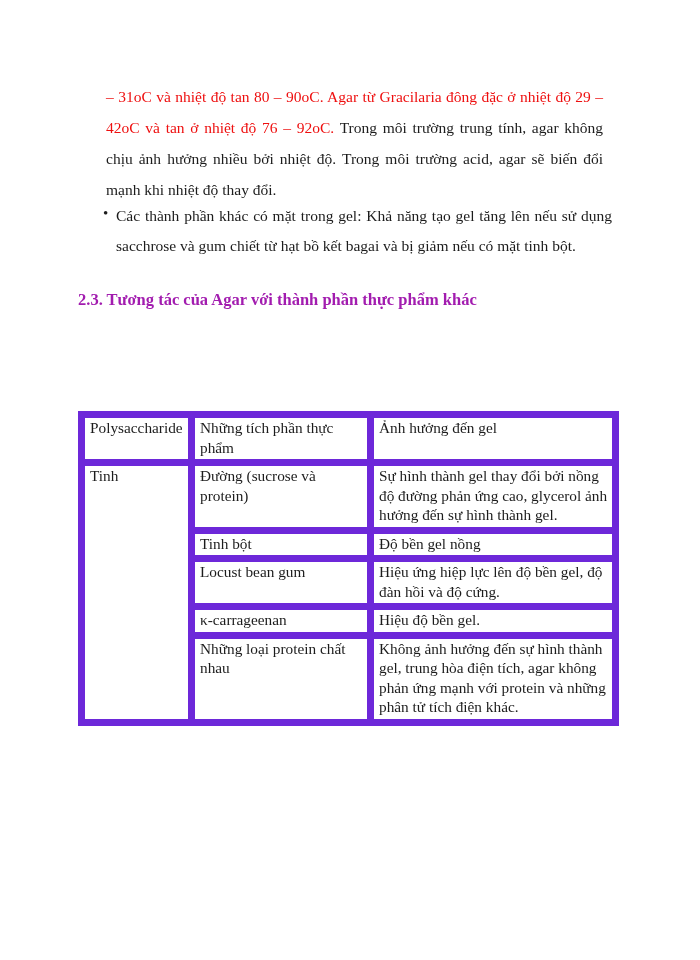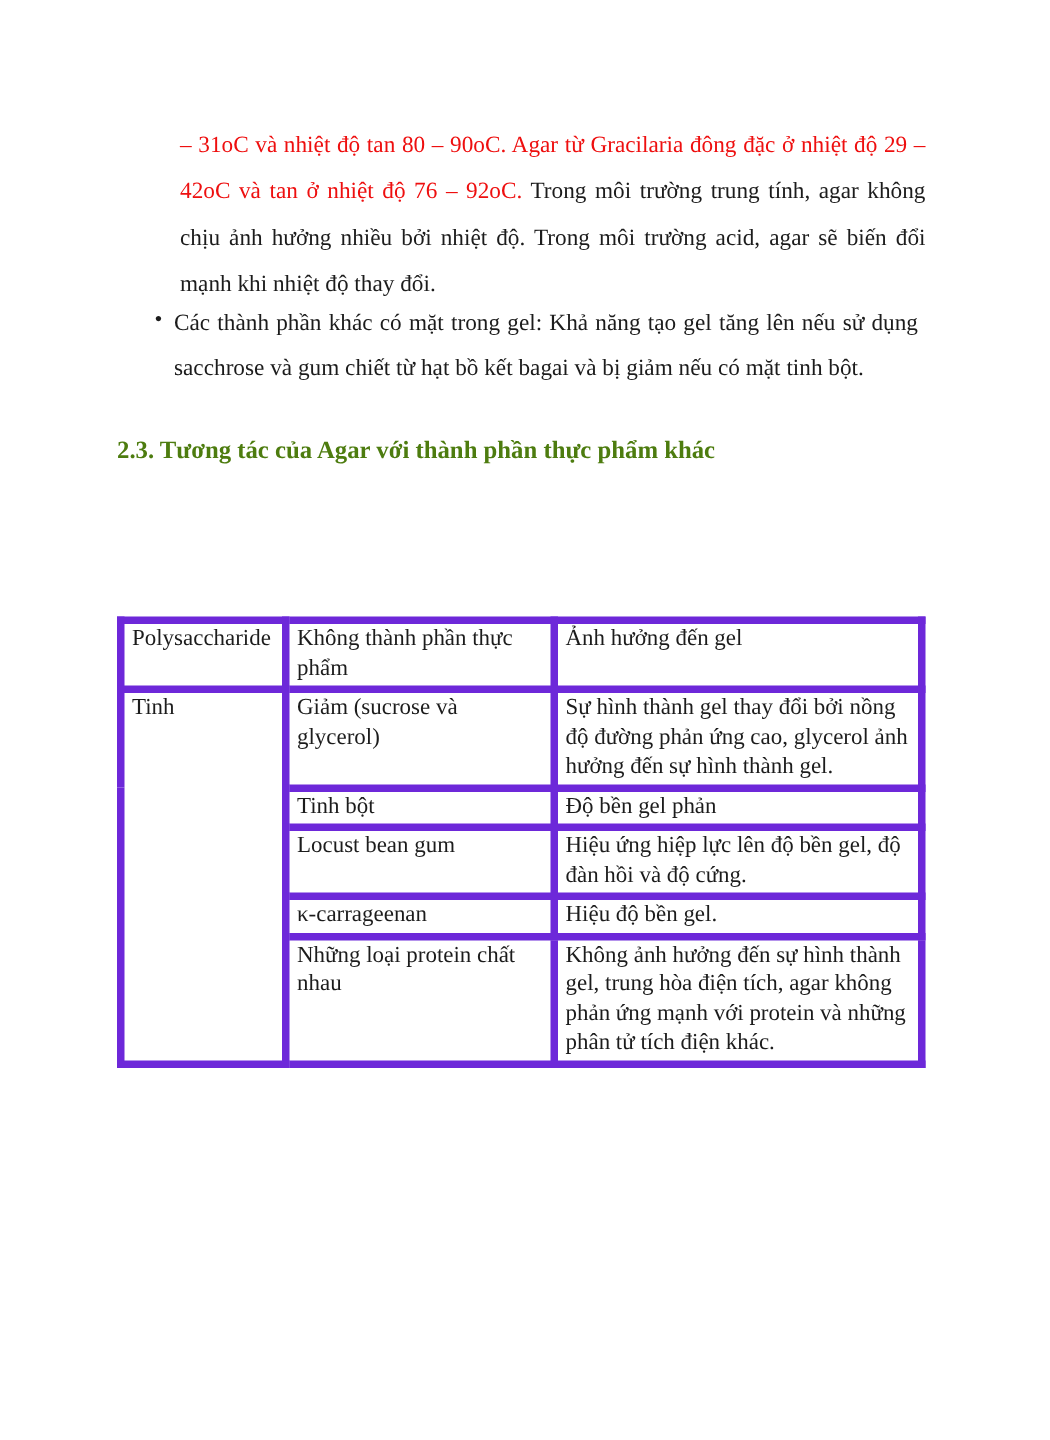--- a/index.html
+++ b/index.html
@@ -34,79 +34,79 @@
   .bullet-text {
     padding-left:13px;
     text-align:justify;
   }
   .heading {
     position:absolute;
     left:78px;
     margin:0;
     font-size:16.5px;
     font-weight:bold;
-    color:#4d7c0f;
+    color:#a21caf;
     white-space:nowrap;
   }
   .doc-table {
     position:absolute;
     left:78px; top:411px;
     width:534px;
     border-collapse:collapse;
     table-layout:fixed;
     font-size:15.3px;
     line-height:19.5px;
   }
   .doc-table td {
-    border:5px solid #6d28d9;
+    border:7px solid #6d28d9;
     padding:0px 4px 2px 5px;
     vertical-align:top;
     word-wrap:break-word;
   }
   .col-poly { width:110px; }
   .col-comp { width:179px; }
   .col-eff  { width:245px; }
 </style>
 </head>
 <body>
 
 <div class="page">
 
-  <div class="para" style="left:120px; top:81px; width:497px;">
+  <div class="para" style="left:106px; top:81px; width:497px;">
     <span class="redtext">– 31oC và nhiệt độ tan 80 – 90oC. Agar từ Gracilaria  đông đặc ở nhiệt độ 29 – 42oC và tan ở nhiệt độ 76 – 92oC.</span><span> Trong môi trường trung tính, agar không chịu ảnh hưởng nhiều bởi nhiệt độ. Trong môi trường acid, agar sẽ biến đổi mạnh khi nhiệt độ thay đổi.</span>
   </div>
 
   <div class="bullet-row">
     <span class="bullet-marker">•</span>
     <div class="bullet-text">Các thành phần khác có mặt trong gel: Khả năng tạo gel tăng lên nếu sử dụng sacchrose và gum chiết từ hạt bồ kết bagai và bị giảm nếu có mặt tinh bột.</div>
   </div>
 
   <h2 class="heading" style="top:290px;">2.3. Tương tác của Agar với thành phần thực phẩm khác</h2>
 
 
   <table class="doc-table">
     <colgroup>
       <col class="col-poly">
       <col class="col-comp">
       <col class="col-eff">
     </colgroup>
     <tbody>
       <tr>
         <td>Polysaccharide</td>
-        <td>Không thành phần thực phẩm</td>
+        <td>Những tích phần thực phẩm</td>
         <td>Ảnh hưởng đến gel</td>
       </tr>
       <tr>
         <td rowspan="5">Tinh</td>
-        <td>Giảm (sucrose và glycerol)</td>
+        <td>Đường (sucrose và protein)</td>
         <td>Sự hình thành gel thay đổi bởi nồng độ đường phản ứng cao, glycerol ảnh hưởng đến sự hình thành gel.</td>
       </tr>
       <tr>
         <td>Tinh bột</td>
-        <td>Độ bền gel phản</td>
+        <td>Độ bền gel nồng</td>
       </tr>
       <tr>
         <td>Locust bean gum</td>
         <td>Hiệu ứng hiệp lực lên độ bền gel, độ đàn hồi và độ cứng.</td>
       </tr>
       <tr>
         <td>κ-carrageenan</td>
         <td>Hiệu độ bền gel.</td>
       </tr>
       <tr>

